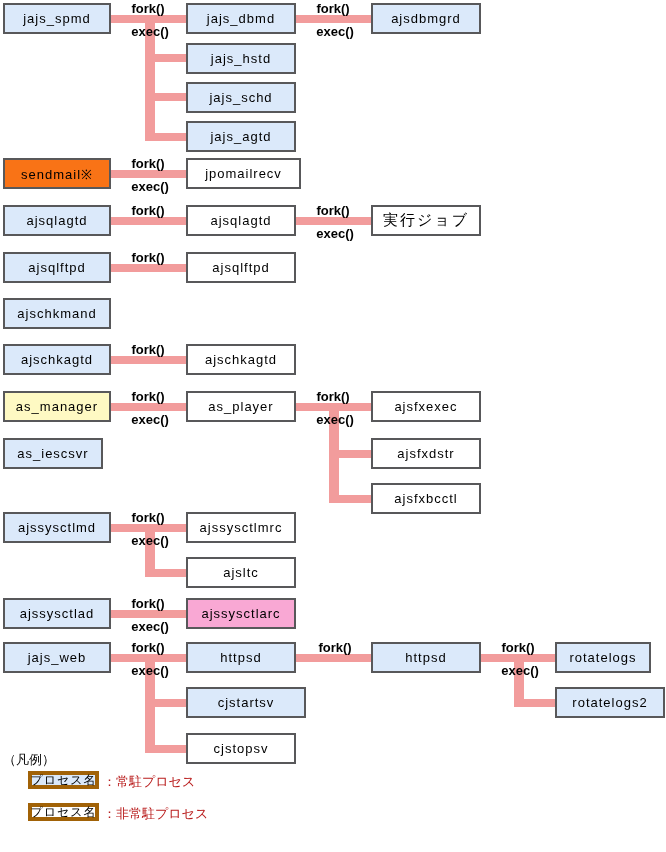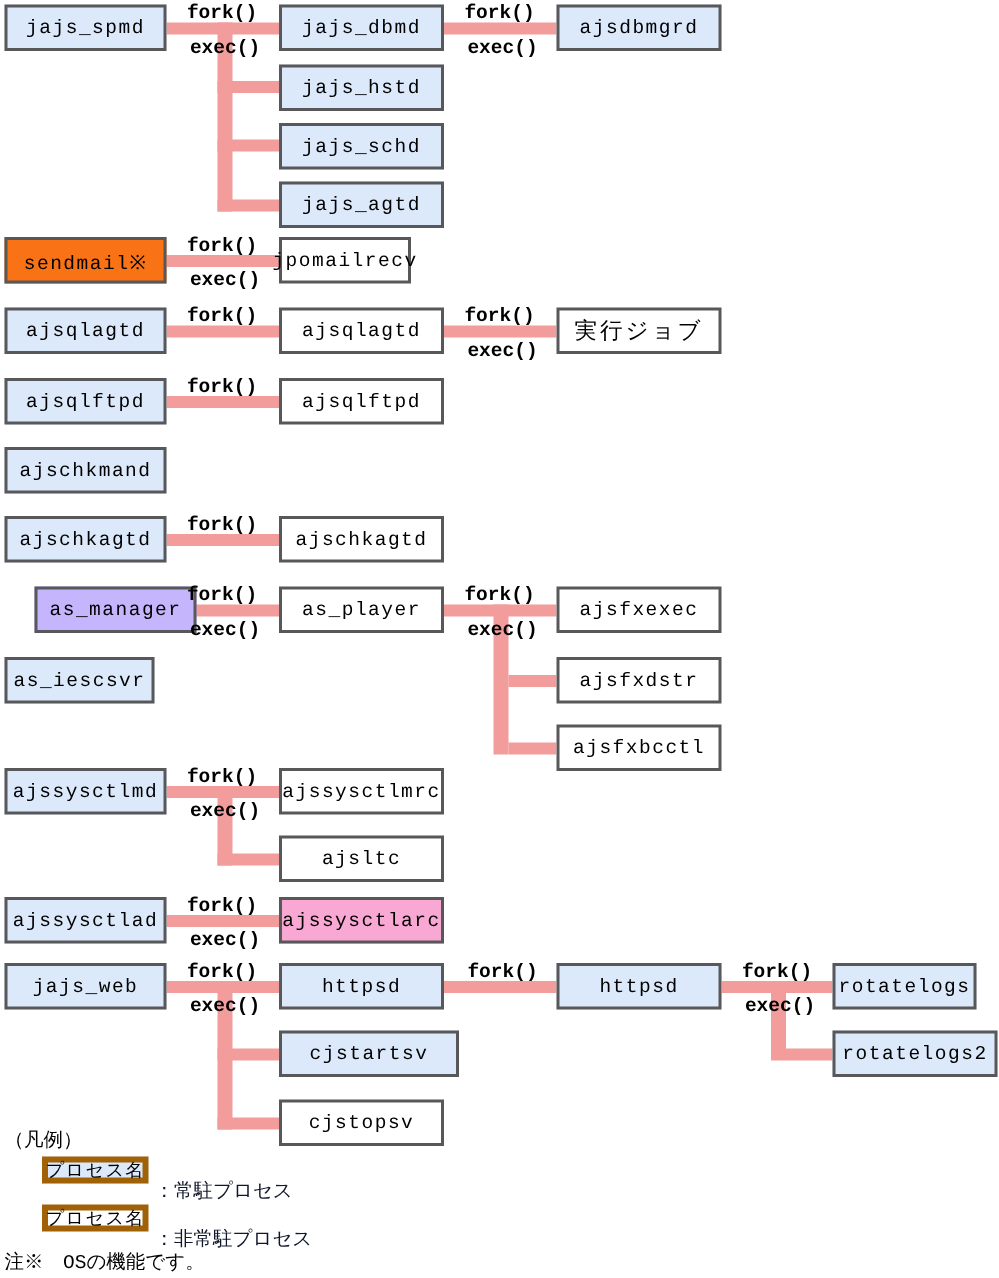--- a/index.html
+++ b/index.html
@@ -1,21 +1,21 @@
 <!DOCTYPE html>
 <html><head>
 <meta charset="utf-8">
 <style>
   html,body{margin:0;padding:0;background:#ffffff;}
   #stage{
     position:relative;
     width:666px;
     height:852px;
     background:#ffffff;
-    font-family:Liberation Mono, monospace;
+    font-family:Liberation Sans, sans-serif;
     overflow:hidden;
     text-align:right;
   }
   
   .conn{
     position:absolute;
     background:#f29c9c;
   }
   
   .pbox{
@@ -51,21 +51,21 @@
   .lbox{
     position:absolute;left:28px;width:71px;height:18px;
     box-sizing:border-box;border:4px solid #a16207;
     display:flex;align-items:center;justify-content:center;
     font-size:12px;letter-spacing:1px;color:#000;white-space:nowrap;
   }
   .lbox.resident{top:771px;background:#dbe9fa;}
   .lbox.transient{top:803px;background:#ffffff;}
   .ldesc{
     position:absolute;left:103px;
-    font-size:13px;color:#0f172a;white-space:nowrap;margin-top:12px;
+    font-size:13px;color:#b91c1c;white-space:nowrap;
   }
   .ldesc.resident{top:773px;}
   .ldesc.transient{top:805px;}
   .note{
     position:absolute;left:3px;top:832px;
     font-size:13px;color:#000;white-space:nowrap;
   }
 </style>
 </head>
 <body>
@@ -100,30 +100,30 @@
       <div class="conn" style="left: 145px; top: 654px; width: 10px; height: 99px; background: rgb(242, 156, 156);"></div>
       <div class="conn" style="left: 145px; top: 699px; width: 41px; height: 8px; background: rgb(242, 156, 156);"></div>
       <div class="conn" style="left: 145px; top: 745px; width: 41px; height: 8px; background: rgb(242, 156, 156);"></div>
       <div class="pbox resident" style="left: 3px; top: 3px; width: 108px; height: 31px; background: rgb(219, 233, 250); border-color: rgb(88, 88, 90);">jajs_spmd</div>
       <div class="pbox resident" style="left: 186px; top: 3px; width: 110px; height: 31px; background: rgb(219, 233, 250); border-color: rgb(88, 88, 90);">jajs_dbmd</div>
       <div class="pbox resident" style="left: 371px; top: 3px; width: 110px; height: 31px; background: rgb(219, 233, 250); border-color: rgb(88, 88, 90);">ajsdbmgrd</div>
       <div class="pbox resident" style="left: 186px; top: 43px; width: 110px; height: 31px; background: rgb(219, 233, 250); border-color: rgb(88, 88, 90);">jajs_hstd</div>
       <div class="pbox resident" style="left: 186px; top: 82px; width: 110px; height: 31px; background: rgb(219, 233, 250); border-color: rgb(88, 88, 90);">jajs_schd</div>
       <div class="pbox resident" style="left: 186px; top: 121px; width: 110px; height: 31px; background: rgb(219, 233, 250); border-color: rgb(88, 88, 90);">jajs_agtd</div>
       <div class="pbox resident" style="left: 3px; top: 158px; width: 108px; height: 31px; background: #f97316; border-color: rgb(88, 88, 90);">sendmail※</div>
-      <div class="pbox transient" style="left: 186px; top: 158px; width: 88px; height: 31px; background: rgb(255, 255, 255); border-color: rgb(88, 88, 90);">jpomailrecv</div>
+      <div class="pbox transient" style="left: 186px; top: 158px; width: 115px; height: 31px; background: rgb(255, 255, 255); border-color: rgb(88, 88, 90);">jpomailrecv</div>
       <div class="pbox resident" style="left: 3px; top: 205px; width: 108px; height: 31px; background: rgb(219, 233, 250); border-color: rgb(88, 88, 90);">ajsqlagtd</div>
       <div class="pbox transient" style="left: 186px; top: 205px; width: 110px; height: 31px; background: rgb(255, 255, 255); border-color: rgb(88, 88, 90);">ajsqlagtd</div>
       <div class="pbox transient jp" style="left: 371px; top: 205px; width: 110px; height: 31px; background: rgb(255, 255, 255); border-color: rgb(88, 88, 90);">実行ジョブ</div>
       <div class="pbox resident" style="left: 3px; top: 252px; width: 108px; height: 31px; background: rgb(219, 233, 250); border-color: rgb(88, 88, 90);">ajsqlftpd</div>
       <div class="pbox transient" style="left: 186px; top: 252px; width: 110px; height: 31px; background: rgb(255, 255, 255); border-color: rgb(88, 88, 90);">ajsqlftpd</div>
       <div class="pbox resident" style="left: 3px; top: 298px; width: 108px; height: 31px; background: rgb(219, 233, 250); border-color: rgb(88, 88, 90);">ajschkmand</div>
       <div class="pbox resident" style="left: 3px; top: 344px; width: 108px; height: 31px; background: rgb(219, 233, 250); border-color: rgb(88, 88, 90);">ajschkagtd</div>
       <div class="pbox transient" style="left: 186px; top: 344px; width: 110px; height: 31px; background: rgb(255, 255, 255); border-color: rgb(88, 88, 90);">ajschkagtd</div>
-      <div class="pbox resident" style="left: 3px; top: 391px; width: 108px; height: 31px; background: #c4b5fd; border-color: rgb(88, 88, 90); margin-left: 20px;">as_manager</div>
+      <div class="pbox resident" style="left: 3px; top: 391px; width: 108px; height: 31px; background: #fef9c3; border-color: rgb(88, 88, 90);">as_manager</div>
       <div class="pbox transient" style="left: 186px; top: 391px; width: 110px; height: 31px; background: rgb(255, 255, 255); border-color: rgb(88, 88, 90);">as_player</div>
       <div class="pbox transient" style="left: 371px; top: 391px; width: 110px; height: 31px; background: rgb(255, 255, 255); border-color: rgb(88, 88, 90);">ajsfxexec</div>
       <div class="pbox resident" style="left: 3px; top: 438px; width: 100px; height: 31px; background: rgb(219, 233, 250); border-color: rgb(88, 88, 90);">as_iescsvr</div>
       <div class="pbox transient" style="left: 371px; top: 438px; width: 110px; height: 31px; background: rgb(255, 255, 255); border-color: rgb(88, 88, 90);">ajsfxdstr</div>
       <div class="pbox transient" style="left: 371px; top: 483px; width: 110px; height: 31px; background: rgb(255, 255, 255); border-color: rgb(88, 88, 90);">ajsfxbcctl</div>
       <div class="pbox resident" style="left: 3px; top: 512px; width: 108px; height: 31px; background: rgb(219, 233, 250); border-color: rgb(88, 88, 90);">ajssysctlmd</div>
       <div class="pbox transient" style="left: 186px; top: 512px; width: 110px; height: 31px; background: rgb(255, 255, 255); border-color: rgb(88, 88, 90);">ajssysctlmrc</div>
       <div class="pbox transient" style="left: 186px; top: 557px; width: 110px; height: 31px; background: rgb(255, 255, 255); border-color: rgb(88, 88, 90);">ajsltc</div>
       <div class="pbox resident" style="left: 3px; top: 598px; width: 108px; height: 31px; background: rgb(219, 233, 250); border-color: rgb(88, 88, 90);">ajssysctlad</div>
       <div class="pbox transient" style="left: 186px; top: 598px; width: 110px; height: 31px; background: #f9a8d4; border-color: rgb(88, 88, 90);">ajssysctlarc</div>
@@ -161,14 +161,13 @@
     </div>
 
   <div class="legend-title">（凡例）</div>
 
   <div class="lbox resident">プロセス名</div>
   <div class="ldesc resident">：常駐プロセス</div>
 
   <div class="lbox transient">プロセス名</div>
   <div class="ldesc transient">：非常駐プロセス</div>
 
-  <div class="note">注※　OSの機能です。</div>
 </div>
 
 </body></html>

